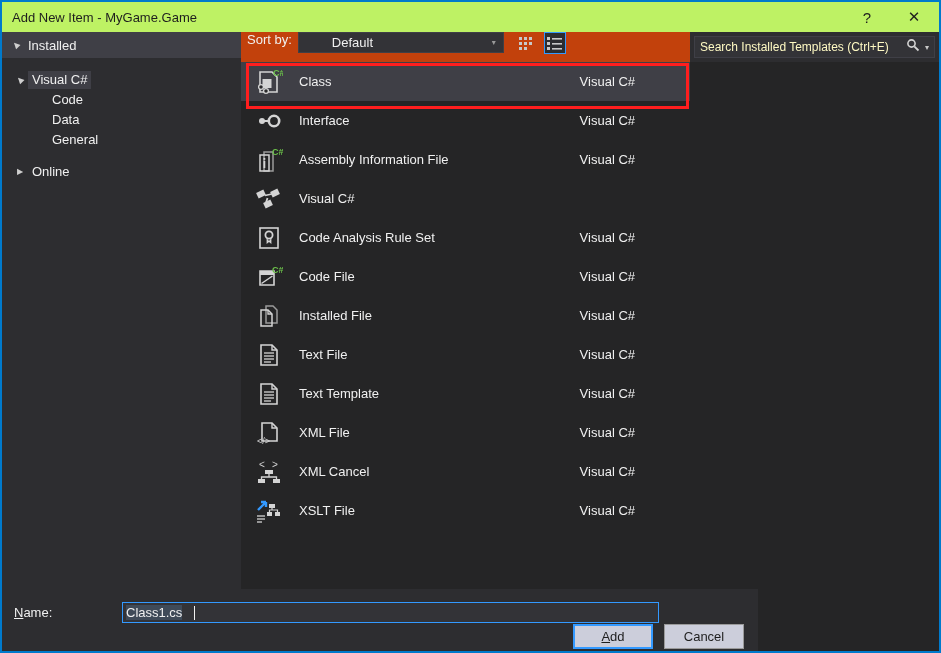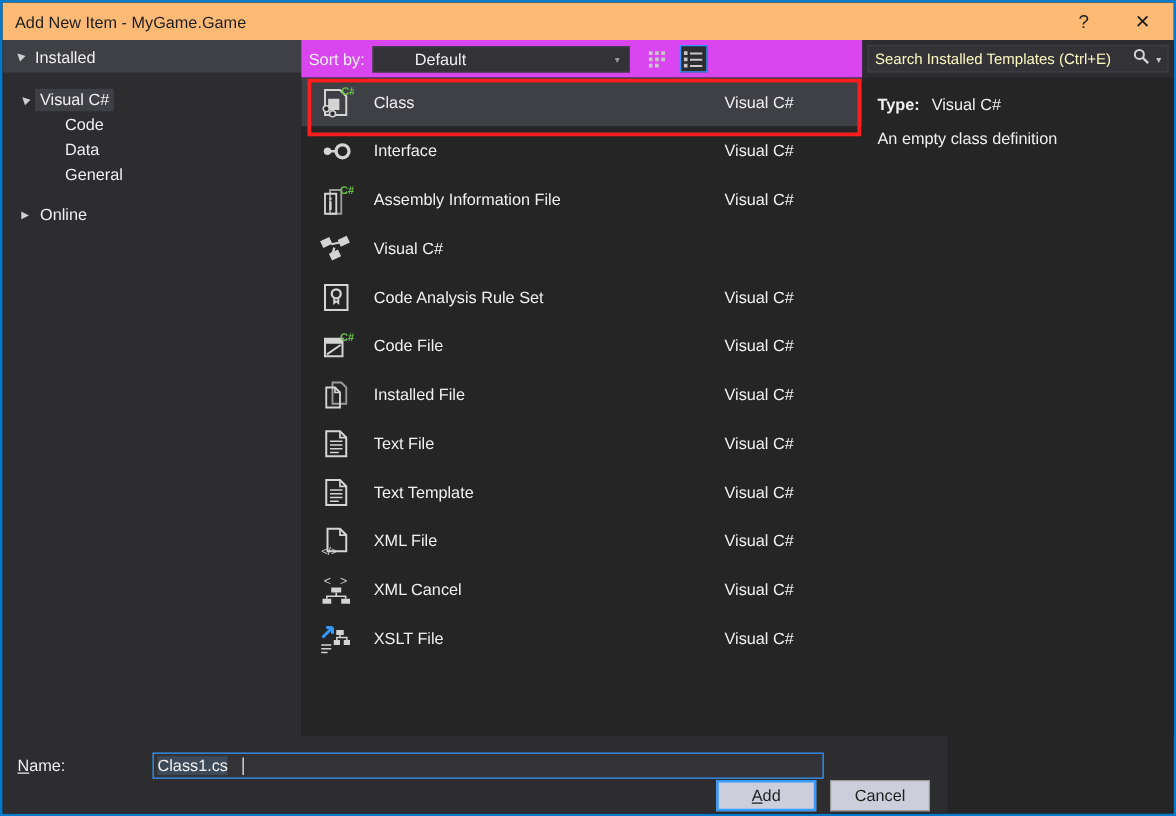--- a/index.html
+++ b/index.html
@@ -20,21 +20,21 @@
     background: #252526;
     overflow: hidden;
   }
 
   
   .titlebar {
     position: absolute;
     left: 0; top: 0;
     width: 937px;
     height: 30px;
-    background: #fdba74;
+    background: #bef264;
     display: flex;
     align-items: center;
   }
   .title-text {
     margin-left: 10px;
     font-size: 13px;
     color: #1e1e1e;
     white-space: nowrap;
   }
   .title-spacer { flex: 1; }
@@ -94,23 +94,23 @@
   .mid-pane {
     position: absolute;
     left: 239px; top: 30px;
     width: 449px;
     height: 557px;
     background: #252526;
   }
   .sortbar {
     height: 30px;
     display: flex;
-    align-items: center;
+    align-items: flex-start;
     padding-left: 6px;
-    background: #d946ef;
+    background: #c2410c;
   }
   .sort-label { font-size: 13px; color: #f0f0f0; margin-right: 6px; }
   .sort-combo {
     width: 206px;
     height: 21px;
     background: #333337;
     border: 1px solid #3f3f46;
     display: flex;
     align-items: center;
     font-size: 13px;
@@ -544,27 +544,20 @@
         <span class="search-ph">Search Installed Templates (Ctrl+E)</span>
         <span>
           <svg width="14" height="14" viewBox="0 0 14 14">
             <circle cx="5.5" cy="5.5" r="3.6" fill="none" stroke="#d4d4d4" stroke-width="1.6"></circle>
             <path d="M8.3 8.3 L12.5 12.5" stroke="#d4d4d4" stroke-width="1.8"></path>
           </svg>
         </span>
         <span class="search-caret">▾</span>
       </div>
     </div>
-    <div class="info-area">
-      <div class="info-line">
-        <span class="k">Type:</span>
-        <span>Visual C#</span>
-      </div>
-      <div class="info-line">An empty class definition</div>
-    </div>
   </div>
 
   <div class="bottom-pane">
     <div class="name-row">
       <div class="name-label"><span class="acc">N</span><span>ame:</span></div>
       <div class="name-field">
         <span class="val">Class1.cs</span>
           <span class="cursor"></span>
       </div>
     </div>

